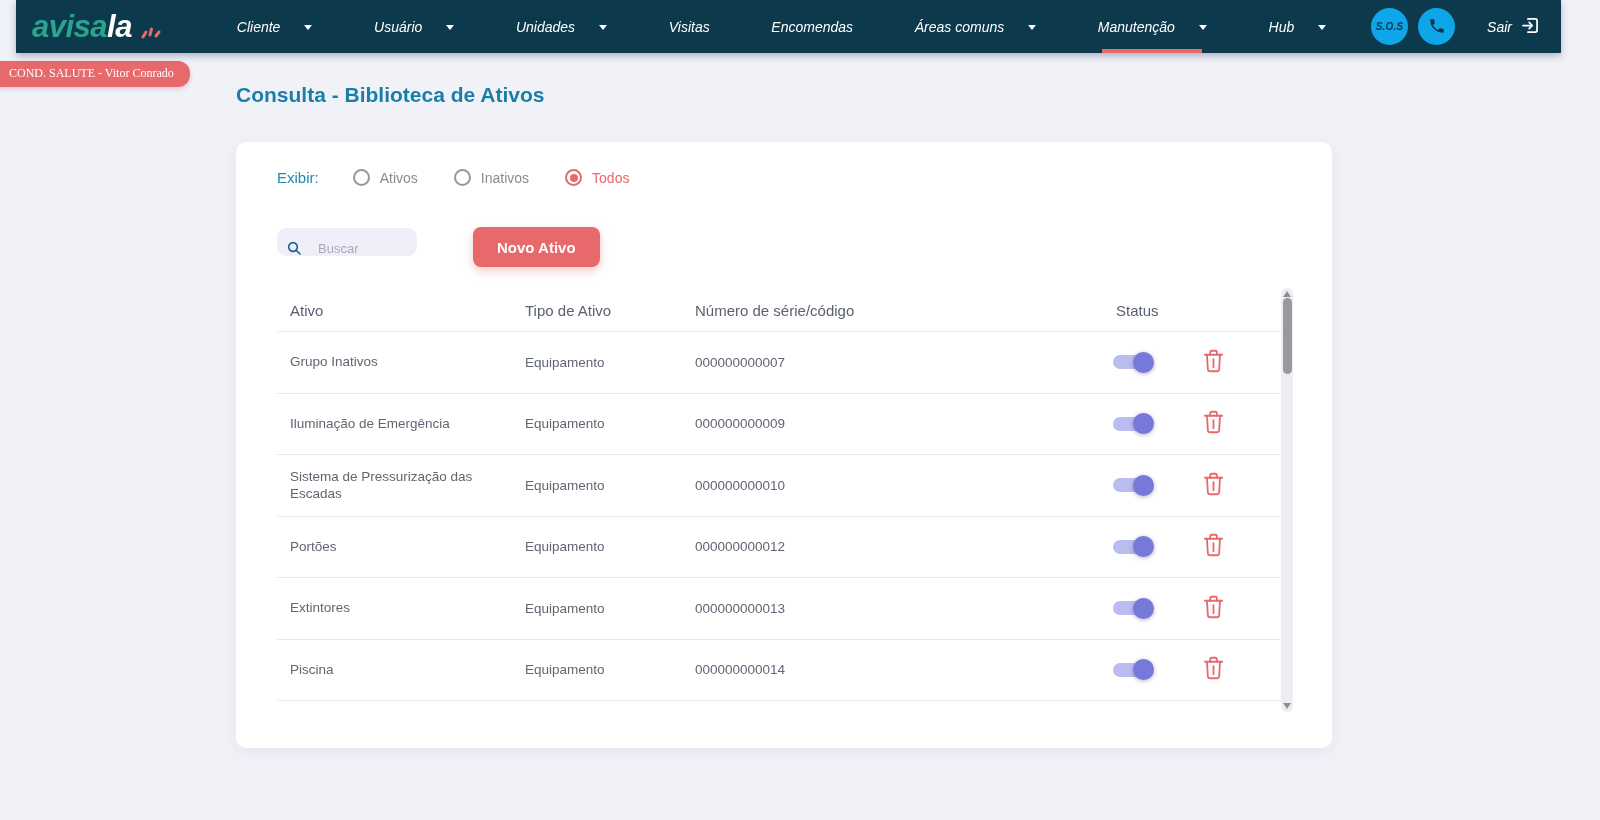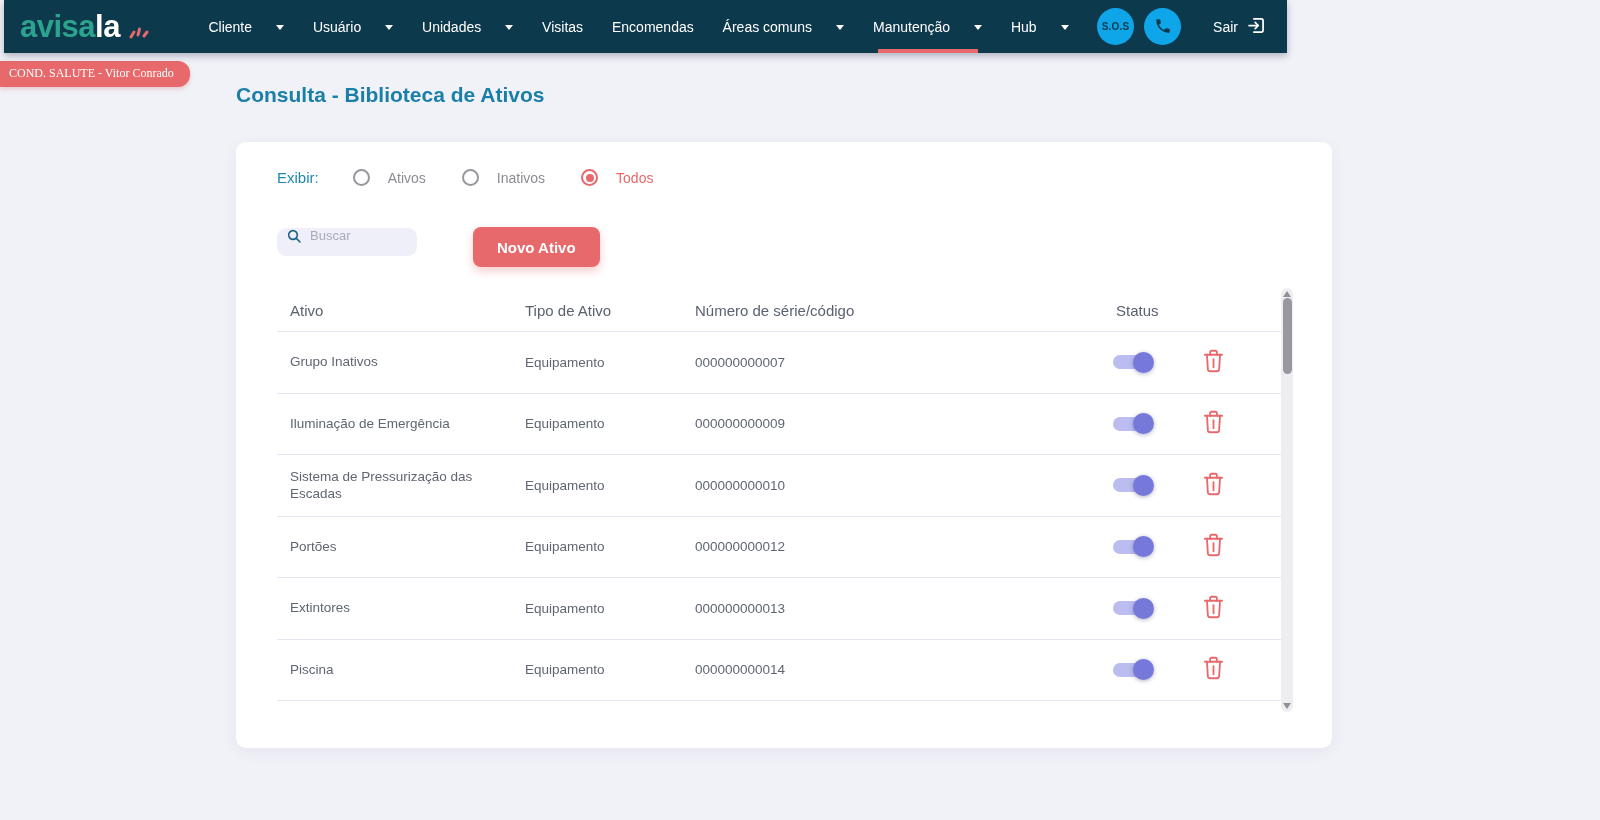--- a/index.html
+++ b/index.html
@@ -6,25 +6,26 @@
   html,body { width:1600px; height:820px; }
   body {
     background:#f1f1f8;
     font-family:"Liberation Sans", sans-serif;
     position:relative;
     overflow:hidden;
   }
 
   
   .navbar {
-    position:absolute; top:0; left:4px; width:1283px; height:53px;
+    position:absolute; top:0; left:16px; width:1545px; height:53px;
     background:#0d394d;
     display:flex; align-items:center;
     box-shadow:0 3px 7px rgba(20,40,60,.30);
     z-index:20;
+    font-style:italic;
   }
   .logo {
     margin-left:16px; width:168px; position:relative;
     font-size:31px; font-weight:bold; letter-spacing:-0.5px;
     line-height:53px; white-space:nowrap; cursor:pointer;
   }
   .logo .p1 { color:#2ca38f; }
   .logo .p2 { color:#ffffff; }
   .logo-sparks { position:absolute; top:4px; left:108px; }
   .nav-items {
@@ -73,38 +74,38 @@
   
   .card {
     position:absolute; top:142px; left:236px; width:1096px; height:606px;
     background:#fff; border-radius:10px;
     box-shadow:0 4px 16px rgba(50,50,100,.06);
   }
 
   
   .filters { position:absolute; top:27px; left:41px; display:flex; align-items:center; }
   .filters-label { color:#2089ad; font-size:15px; margin-right:34px; }
-  .radio-opt { display:flex; align-items:center; gap:18px; margin-right:36px; cursor:pointer; }
+  .radio-opt { display:flex; align-items:center; gap:10px; margin-right:36px; cursor:pointer; }
   .radio-circle {
     width:17px; height:17px; border-radius:50%;
     border:2px solid #97979f; background:#fff;
     display:flex; align-items:center; justify-content:center;
   }
   .radio-label { font-size:14px; color:#8b8b94; }
   .radio-opt.selected .radio-circle { border-color:#e8696b; }
   .radio-opt.selected .radio-circle::after {
     content:""; width:8px; height:8px; border-radius:50%; background:#e8696b;
   }
   .radio-opt.selected .radio-label { color:#e8696b; }
 
   
   .search-box {
     position:absolute; top:86px; left:41px; width:140px; height:28px;
     background:#efeff9; border-radius:9px;
-    display:flex; align-items:flex-start; padding:0 9px; gap:8px;
+    display:flex; align-items:flex-end; padding:0 9px; gap:16px;
   }
   .search-box input {
     flex:1; border:none; outline:none; background:transparent;
     font-size:13px; color:#55555f; font-family:"Liberation Sans", sans-serif;
   }
   .search-box input::placeholder { color:#a9a9b8; }
   .new-btn {
     position:absolute; top:85px; left:237px; height:40px; padding:4px 24px;
     background:#e8696b; border:none; border-radius:8px; cursor:pointer;
     color:#fff; font-size:15px; font-weight:bold;

